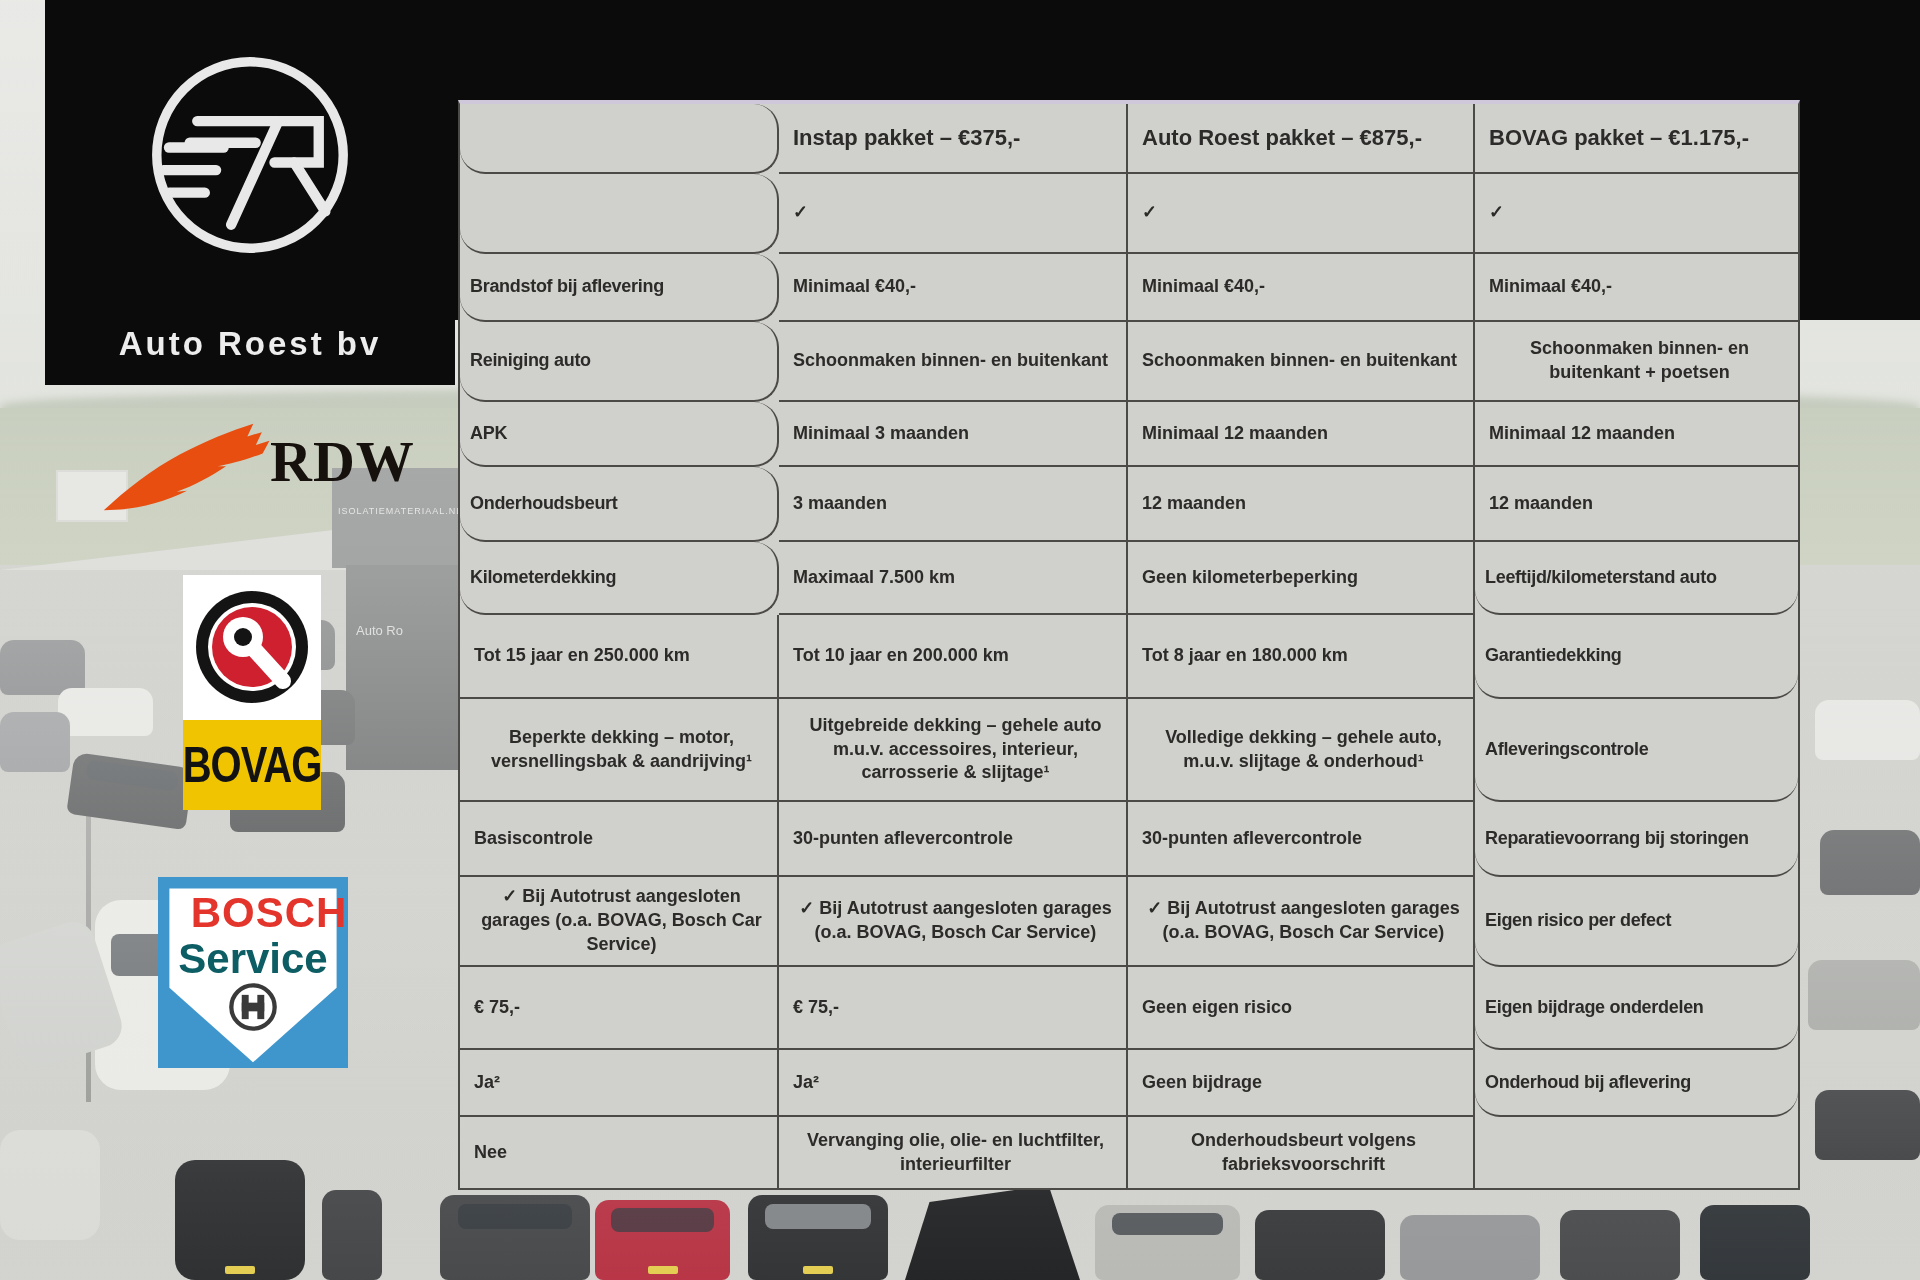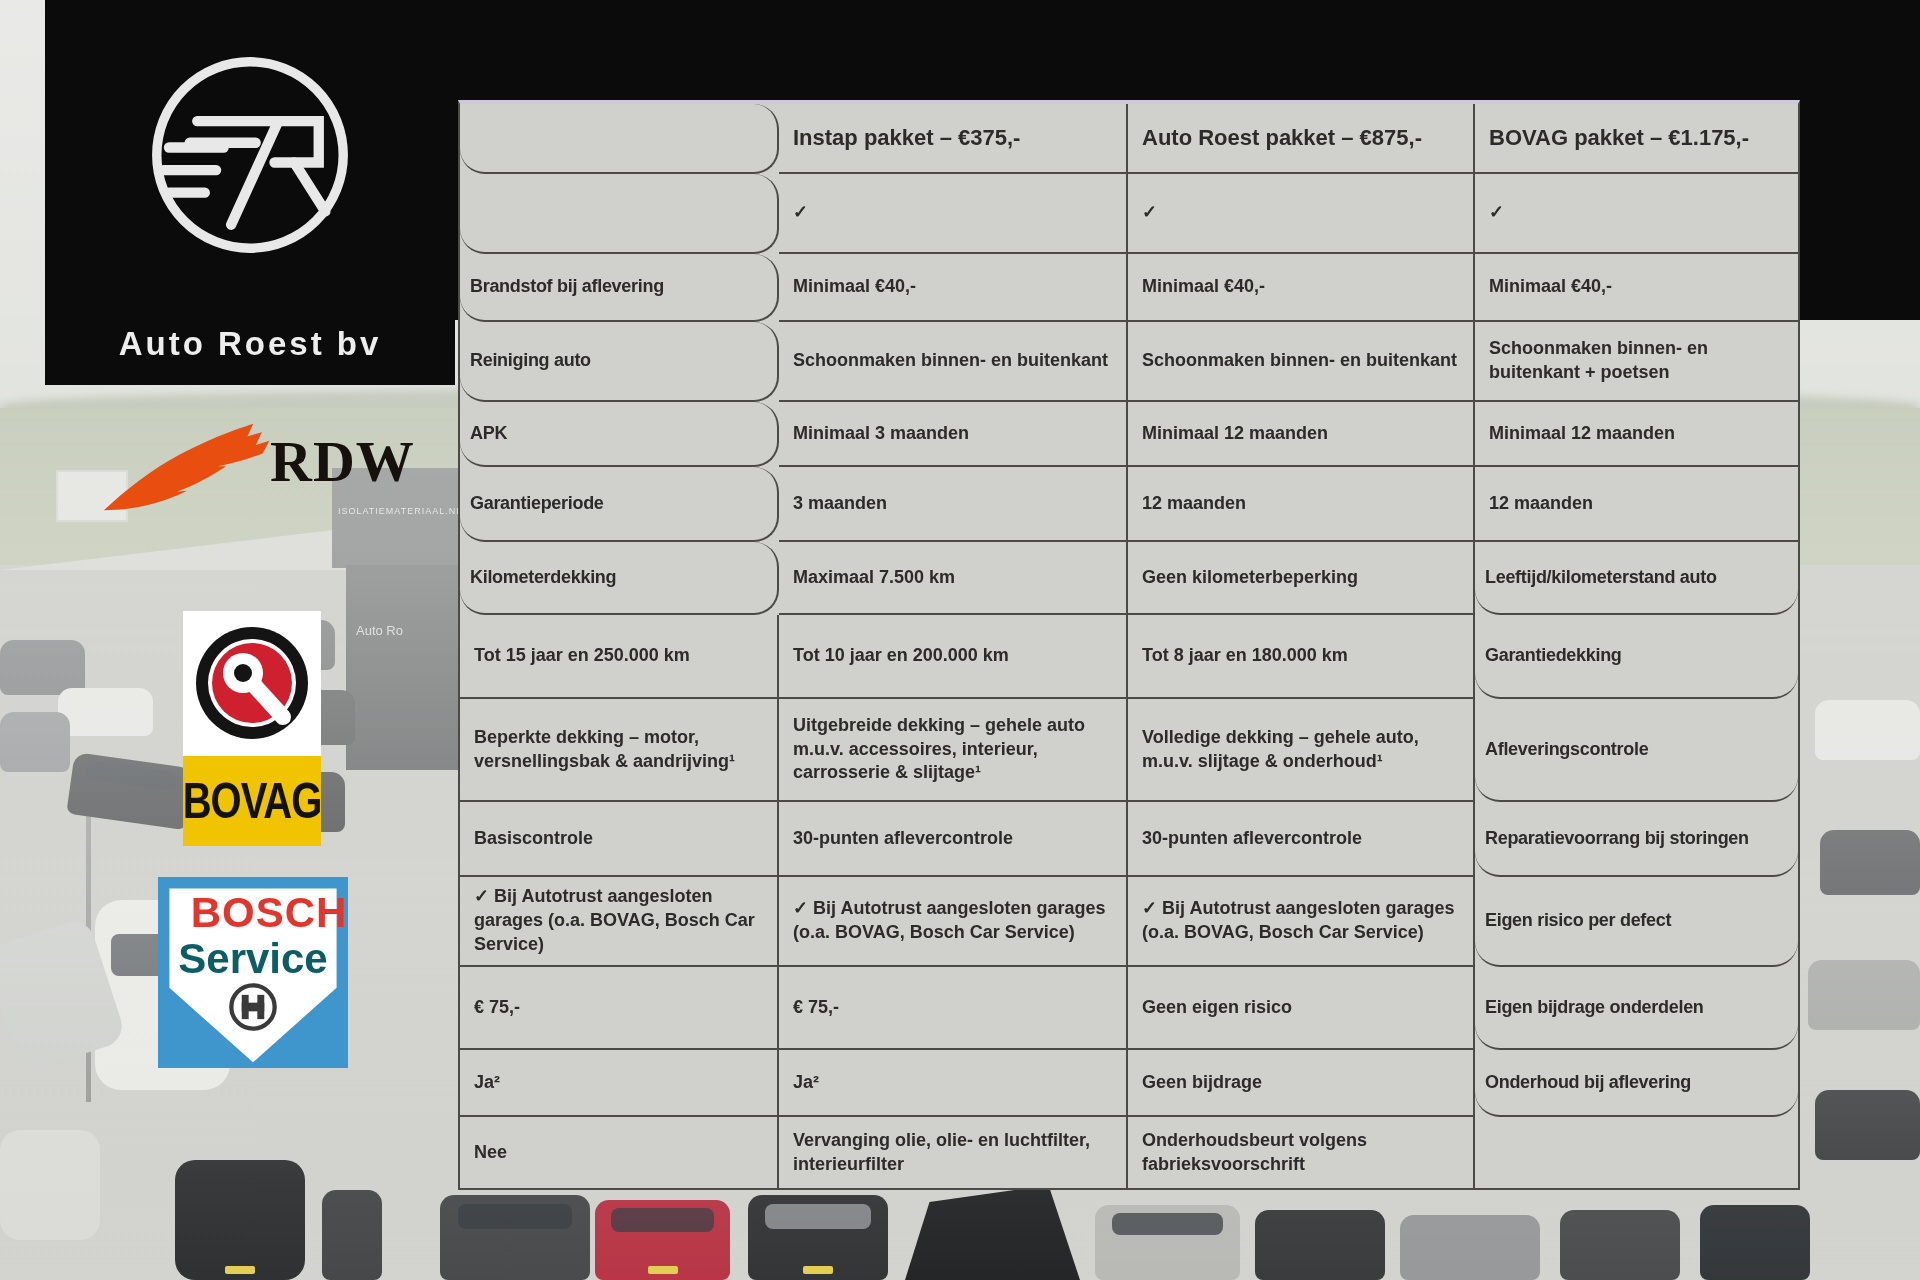--- a/index.html
+++ b/index.html
@@ -43,40 +43,40 @@
   .brand-box svg { position:absolute; left:92px; top:42px; }
   .brand-name { position:absolute; bottom:22px; left:0; width:100%; text-align:center;
                 color:#ededed; font-size:33px; font-weight:bold; letter-spacing:3px; }
 
   
   .rdw { position:absolute; left:72px; top:402px; width:350px; height:135px; z-index:4;text-align:right; }
   .rdw svg { position:absolute; left:30px; top:10px; }
   .rdw-text { position:absolute; left:198px; top:26px; font-family:"Liberation Serif", serif;
               font-weight:bold; font-size:58px; color:#16110d; letter-spacing:1px; }
 
-  .bovag { position:absolute; left:183px; top:575px; width:138px; height:235px; z-index:4;margin-top:36px; }
+  .bovag { position:absolute; left:183px; top:575px; width:138px; height:235px; z-index:4; }
   .bovag-top { position:absolute; left:0; top:0; width:138px; height:145px; background:#ffffff; }
   .bovag-band { position:absolute; left:0; top:145px; width:138px; height:90px; background:#f0c400;
                 display:flex; align-items:center; justify-content:center; }
   .bovag-band span { font-size:40px; font-weight:800; color:#121212; transform:scaleY(1.25); letter-spacing:-1px; }
 
   .bosch { position:absolute; left:158px; top:877px; width:190px; height:191px; background:#3e96cc; z-index:4; }
   .bosch-shield { position:absolute; inset:0; background:#ffffff;
                   clip-path:polygon(6% 6%,94% 6%,94% 58%,50% 97%,6% 58%); }
   .bosch-word1 { position:absolute; left:16px; top:12px; width:100%; text-align:center;
                  font-size:42px; font-weight:800; color:#e4352c; letter-spacing:1px; }
   .bosch-word2 { position:absolute; left:0; top:58px; width:100%; text-align:center;
                  font-size:42px; font-weight:800; color:#0d5d64; }
   .bosch-armature { position:absolute; left:69px; top:104px; }
 
   
   .pkg-table { position:absolute; left:458px; top:100px; width:1342px; height:1090px; z-index:10;
                background:#d0d0cd; border:2px solid #4c4a46; border-top:4px solid #cfc7da;
                display:grid; grid-template-columns:319px 349px 347px 1fr;
-               grid-template-rows:70px 80px 68px 80px 65px 75px 73px 84px 103px 75px 90px 83px 67px 1fr; }
+               grid-template-rows:70px 80px 68px 80px 65px 75px 73px 84px 103px 75px 90px 83px 67px 1fr;text-align:center; }
   .cell { border-right:2px solid #4c4a46; border-bottom:2px solid #4c4a46;
           display:flex; align-items:center; padding:4px 8px 4px 14px;
           font-size:18px; font-weight:bold; color:#2c2b29; line-height:1.32; }
   .cell:nth-child(4n) { border-right:none; }
   .cell:nth-child(n+53) { border-bottom:none; }
   .label-col { padding-left:10px; letter-spacing:-0.3px;border-radius:25px; }
   .header { font-size:22px; }
 </style>
 </head>
 <body>
@@ -209,21 +209,21 @@
       <div class="cell">Minimaal €40,-</div>
       <div class="cell">Minimaal €40,-</div>
       <div class="cell label-col">Reiniging auto</div>
       <div class="cell">Schoonmaken binnen- en buitenkant</div>
       <div class="cell">Schoonmaken binnen- en buitenkant</div>
       <div class="cell">Schoonmaken binnen- en buitenkant + poetsen</div>
       <div class="cell label-col">APK</div>
       <div class="cell">Minimaal 3 maanden</div>
       <div class="cell">Minimaal 12 maanden</div>
       <div class="cell">Minimaal 12 maanden</div>
-      <div class="cell label-col">Garantieperiode</div>
+      <div class="cell label-col">Onderhoudsbeurt</div>
       <div class="cell">3 maanden</div>
       <div class="cell">12 maanden</div>
       <div class="cell">12 maanden</div>
       <div class="cell label-col">Kilometerdekking</div>
       <div class="cell">Maximaal 7.500 km</div>
       <div class="cell">Geen kilometerbeperking</div>
       <div class="cell label-col">Leeftijd/kilometerstand auto</div>
       <div class="cell">Tot 15 jaar en 250.000 km</div>
       <div class="cell">Tot 10 jaar en 200.000 km</div>
       <div class="cell">Tot 8 jaar en 180.000 km</div>

